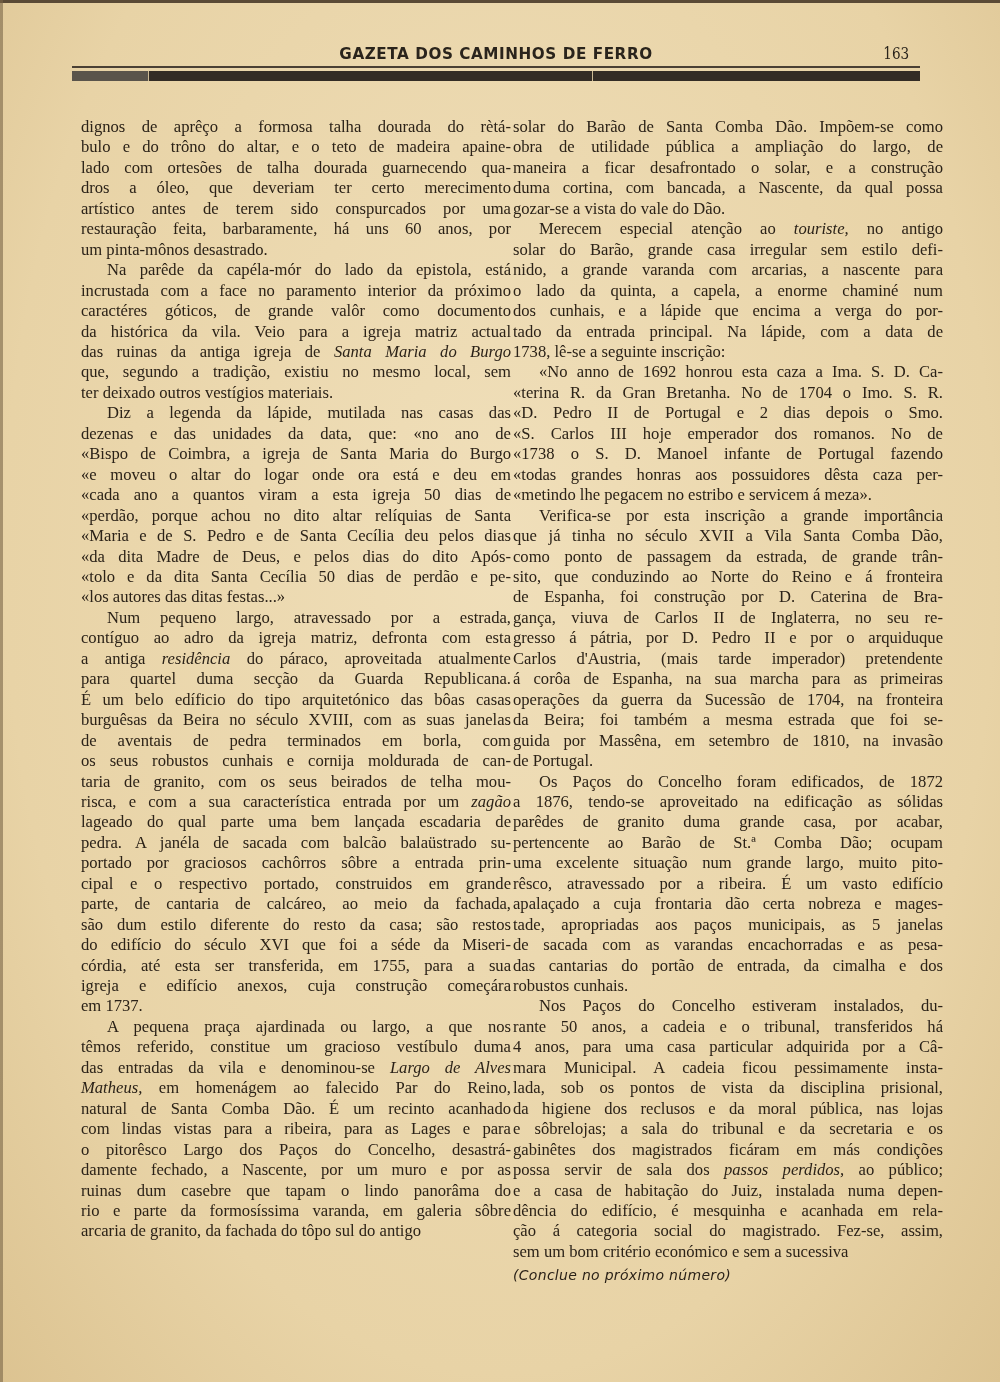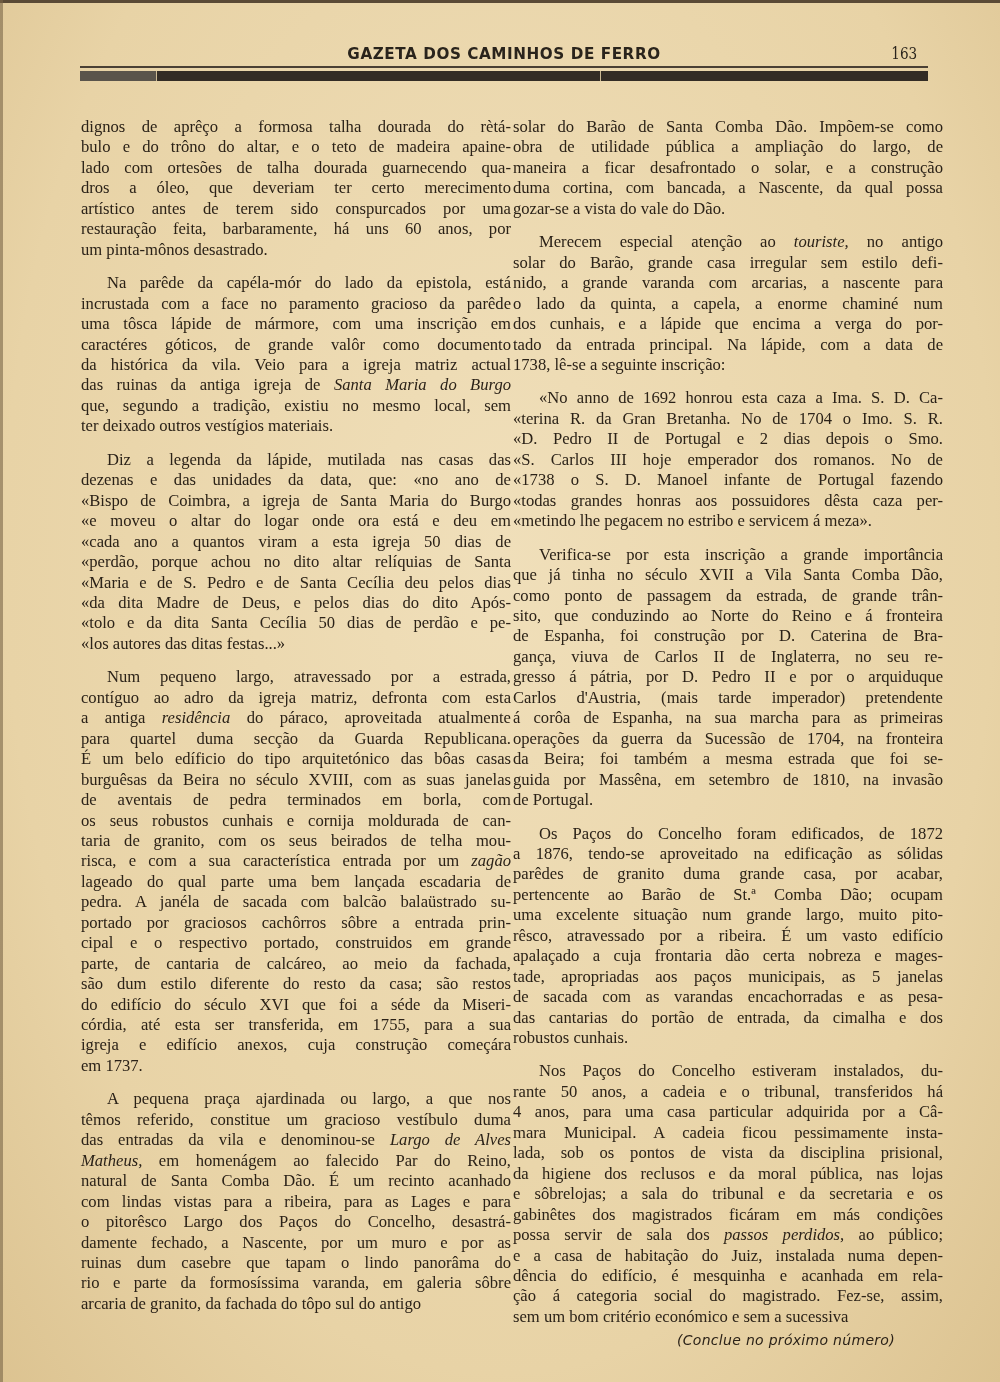--- a/index.html
+++ b/index.html
@@ -7,21 +7,21 @@
     width: 1000px; height: 1382px; overflow: hidden;
     background: #ecd9b1;
     background-image: radial-gradient(ellipse at 50% 40%, #f0dfba 0%, #e8d3a6 70%, #dcc391 100%);
     font-family: "Liberation Serif", "DejaVu Serif", serif;
     color: #2b2218;
     position: relative;
   }
   .page-edge-top { position: absolute; left: 0; top: 0; width: 1000px; height: 3px; background: #5a4a36; }
   .page-edge-left { position: absolute; left: 0; top: 0; width: 3px; height: 1382px; background: #7a6547; opacity: .6; }
   .header {
-    position: absolute; left: 80px; top: 40px; width: 848px; height: 40px;
+    position: absolute; left: 72px; top: 40px; width: 848px; height: 40px;
   }
   .header-title {
     position: absolute; left: 0; width: 848px; top: 4px; text-align: center;
     font-family: "DejaVu Sans", "Liberation Sans", sans-serif; font-weight: bold;
     font-size: 16px; letter-spacing: 0.6px; color: #2a241c;
     transform: scaleX(0.95);
   }
   .page-number {
     position: absolute; right: 8px; top: 4px;
     font-family: "DejaVu Serif", serif; font-size: 16px; color: #2a241c;
@@ -31,24 +31,24 @@
   .rule-thick { position: absolute; left: 0; top: 31px; width: 848px; height: 10px; background: #332c25; }
   .rule-thick .seg-light { position:absolute; left:0; top:0; width:76px; height:10px; background:#5a544b; }
   .rule-thick .gap { position:absolute; top:0; width:1px; height:10px; background:#cdbb95; }
   .col {
     position: absolute; top: 117px; width: 430px;
     font-size: 16.6px; line-height: 20.45px; text-align: justify;
   }
   .col-left { left: 81px; }
   .col-right { left: 513px; }
   .col p { margin: 0; text-indent: 0; }
-  .col p.sp { margin-top: 13px; }
+  .col p.sp { margin-top: 0; }
   .col em { font-style: italic; }
   .conclue {
-    text-align: right; padding-right: 48px; font-style: italic; font-size: 14px;
+    padding-right: 48px; font-style: italic; font-size: 14px;
     margin-top: 3px; font-family: "DejaVu Sans", sans-serif; letter-spacing: .3px;
   }
   .line { display: block; text-align: justify; text-align-last: justify; white-space: nowrap; }
   .line.last { text-align-last: left; }
 </style>
 </head>
 <body>
 
 <div class="page-edge-top"></div>
 <div class="page-edge-left"></div>
@@ -69,22 +69,21 @@
       <span class="line">dignos de aprêço a formosa talha dourada do rètá-</span>
       <span class="line">bulo e do trôno do altar, e o teto de madeira apaine-</span>
       <span class="line">lado com ortesões de talha dourada guarnecendo qua-</span>
       <span class="line">dros a óleo, que deveriam ter certo merecimento</span>
       <span class="line">artístico antes de terem sido conspurcados por uma</span>
       <span class="line">restauração feita, barbaramente, há uns 60 anos, por</span>
       <span class="line last">um pinta-mônos desastrado.</span>
     </p>
     <p class="sp">
       <span class="line" style="padding-left: 26px;">Na parêde da capéla-mór do lado da epistola, está</span>
-      <span class="line">incrustada com a face no paramento gracioso da parêde</span>
-      <span class="line">uma tôsca lápide de mármore, com uma inscrição em</span>
+      <span class="line">incrustada com a face no paramento interior da próximo</span>
       <span class="line">caractéres góticos, de grande valôr como documento</span>
       <span class="line">da histórica da vila. Veio para a igreja matriz actual</span>
       <span class="line">das ruinas da antiga igreja de <em>Santa Maria do Burgo</em></span>
       <span class="line">que, segundo a tradição, existiu no mesmo local, sem</span>
       <span class="line last">ter deixado outros vestígios materiais.</span>
     </p>
     <p class="sp">
       <span class="line" style="padding-left: 26px;">Diz a legenda da lápide, mutilada nas casas das</span>
       <span class="line">dezenas e das unidades da data, que: «no ano de</span>
       <span class="line">«Bispo de Coimbra, a igreja de Santa Maria do Burgo</span>

